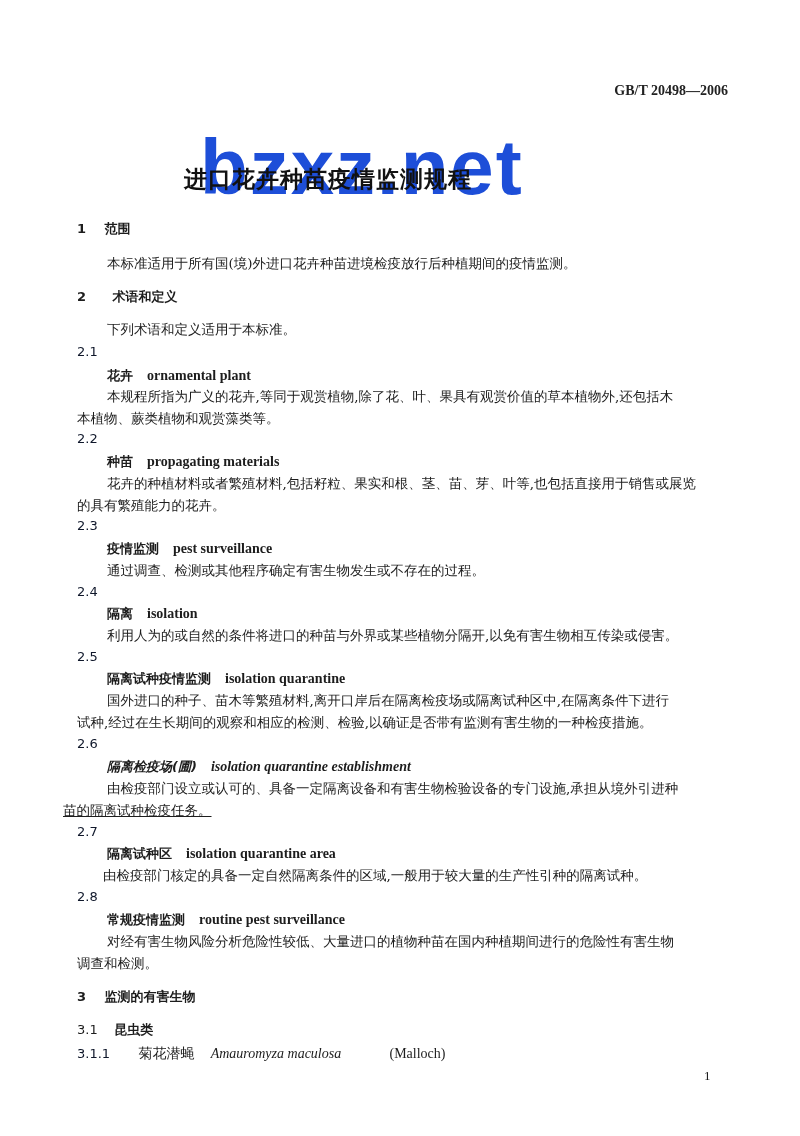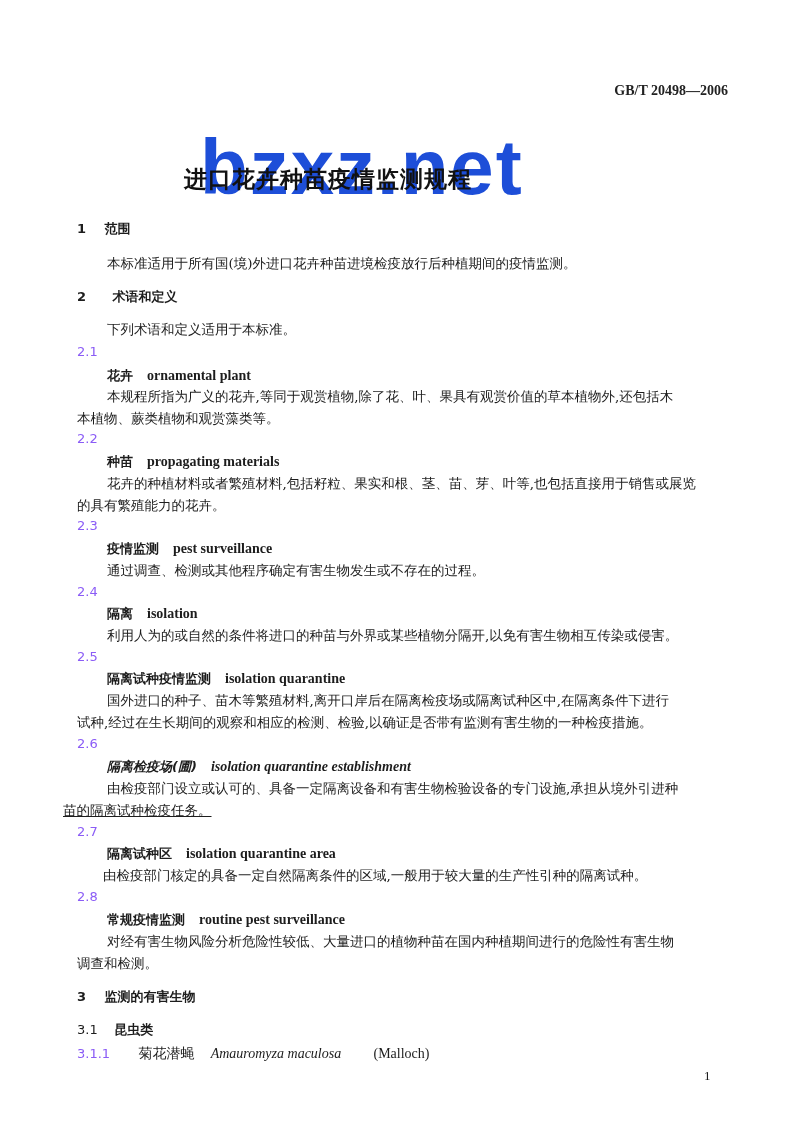--- a/index.html
+++ b/index.html
@@ -18,21 +18,21 @@
       font-family: "Liberation Sans", sans-serif; color: #1d4ed8;
       letter-spacing: 2px; line-height: 1;
     }
     .doc-title {
       left: 0; width: 656px; text-align: center; top: 158px;
       font-size: 23px; font-weight: bold; letter-spacing: 1px;
       font-family: "DejaVu Sans", sans-serif; color: #111; margin-top: 6px;
     }
     .line { font-size: 13.5px; line-height: 20px; color: #1d1d1d; }
     .sec-head { font-family: "DejaVu Sans", sans-serif; font-weight: bold; font-size: 13px; }
-    .num { font-family: "DejaVu Sans", sans-serif; font-size: 13px; color: #8b5cf6; }
+    .num { font-family: "DejaVu Sans", sans-serif; font-size: 13px; color: #0f172a; }
     .term-cn { font-family: "DejaVu Sans", sans-serif; font-weight: bold; font-size: 13px; }
     .term-en { font-family: "Liberation Serif", serif; font-weight: bold; font-size: 14px; margin-left: 14px; }
     .body-text { font-size: 13.5px; }
     .italic { font-style: italic; font-family: "Liberation Serif", serif; }
     .page-num { left: 704px; top: 1068px; font-size: 13px; font-family: "Liberation Serif", serif; }
   </style>
 </head>
 <body>
 
 <div class="abs std-code">GB/T 20498—2006</div>
@@ -109,16 +109,16 @@
   <span style="margin-left:14px;text-align:right;">监测的有害生物</span>
 </div>
 <div class="abs line sec-head" style="left:77px; top:1020px;">
   <span style="font-weight:normal;">3.1</span>
   <span style="margin-left:12px;">昆虫类</span>
 </div>
 <div class="abs line" style="left:77px; top:1043px;">
   <span class="num">3.1.1</span>
   <span style="margin-left:24px; font-family:'DejaVu Sans',sans-serif; font-size:14px;">菊花潜蝇</span>
   <span class="italic" style="margin-left:12px; font-size:14px;">Amauromyza maculosa</span>
-  <span style="margin-left:4px; font-family:'Liberation Serif',serif; font-size:14px;padding-left:24px;">(Malloch)</span>
+  <span style="margin-left:20px; font-family:'Liberation Serif',serif; font-size:14px;padding-left:24px;">(Malloch)</span>
 </div>
 
 <div class="abs page-num">1</div>
 
 </body></html>

